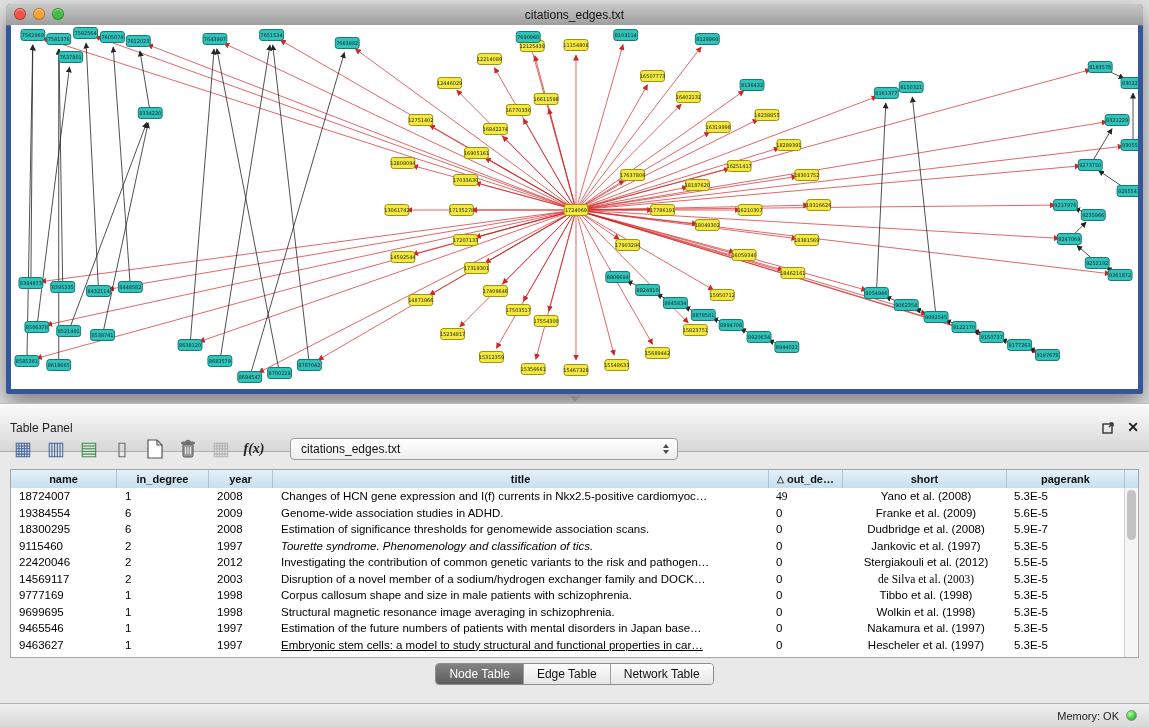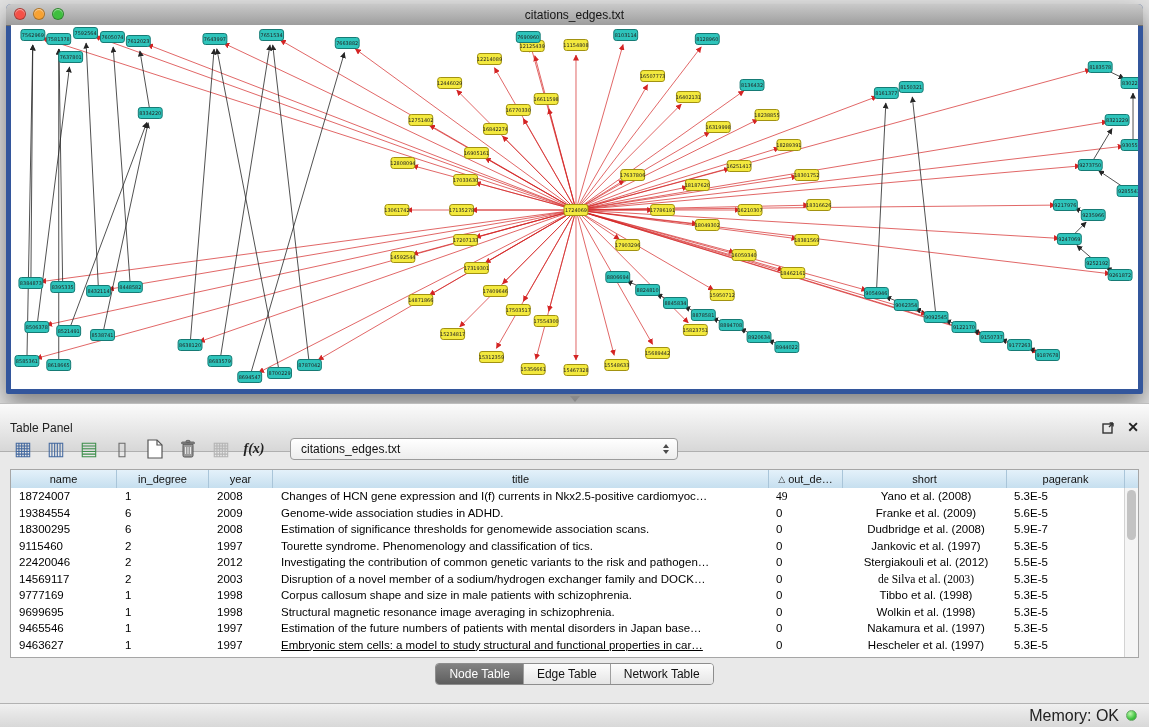--- a/index.html
+++ b/index.html
@@ -40,39 +40,39 @@
   .tb-green{color:#3f8f4d;}
   .tb-gray{color:#6c6c6c;}
   .tb-dim{color:#b4b4b4;}
   .tb-fx{font-size:14px;font-style:italic;font-family:"Liberation Serif",serif;color:#222;font-weight:bold;}
   .combo{margin-left:16px;width:388px;height:22px;background:linear-gradient(#ffffff,#ededed);border:1px solid #9b9b9b;border-radius:4px;display:flex;align-items:center;padding:0 4px 0 10px;font-size:12px;color:#111;box-sizing:border-box;}
   .combo-arrows{margin-left:auto;width:15px;height:18px;display:flex;flex-direction:column;align-items:center;justify-content:center;gap:2px;}
   .arr-up{width:0;height:0;border-left:3.5px solid transparent;border-right:3.5px solid transparent;border-bottom:4.5px solid #4a4a4a;}
   .arr-down{width:0;height:0;border-left:3.5px solid transparent;border-right:3.5px solid transparent;border-top:4.5px solid #4a4a4a;}
 
   .table-area{position:relative;margin-top:3px;background:#fff;border:1px solid #a6a6a6;height:187px;overflow:hidden;}
-  .thead{display:flex;height:18px;background:linear-gradient(#e4f1fa,#c6dfef);border-bottom:1px solid #9cb9cd;}
+  .thead{display:flex;height:18px;background:linear-gradient(#e4f1fa,#c6dfef);border-bottom:1px solid #9cb9cd;font-weight:bold;}
   .th{border-right:1px solid #a9c5d9;display:flex;align-items:center;justify-content:center;font-size:11px;color:#111;box-sizing:border-box;white-space:nowrap;overflow:hidden;}
   .th .sort{font-size:9px;margin-right:3px;color:#333;}
   .th-spacer{width:13px;border-right:none;}
   .tbody{position:absolute;left:0;right:14px;top:18px;bottom:0;overflow:hidden;}
   .tr{display:flex;height:16.5px;line-height:16.5px;font-size:11.5px;color:#000;background:#fff;}
   .td{box-sizing:border-box;padding:0 4px 0 8px;white-space:nowrap;overflow:hidden;}
   .td.center{text-align:center;}
   .vscroll{position:absolute;right:0;top:18px;bottom:0;width:14px;background:#f5f5f5;border-left:1px solid #d3d3d3;box-sizing:border-box;}
   .vthumb{position:absolute;left:2px;right:2px;top:2px;height:50px;background:#c3c3c3;border-radius:6px;}
 
   .tabbar{height:32px;display:flex;align-items:center;justify-content:center;}
   .seg{display:flex;border:1px solid #8d8d8d;border-radius:4px;overflow:hidden;}
   .seg-btn{border:none;margin:0;background:linear-gradient(#fdfdfd,#e5e5e5);padding:3px 13px;font-size:12px;color:#111;border-right:1px solid #9e9e9e;font-family:"Liberation Sans",sans-serif;}
   .seg-btn:last-child{border-right:none;}
   .seg-btn.active{background:linear-gradient(#828282,#5e5e5e);color:#fff;}
 
   
-  .statusbar{position:absolute;left:0;bottom:0;width:1149px;height:24px;background:linear-gradient(#f0f0f0,#d8d8d8);border-top:1px solid #b2b2b2;display:flex;align-items:center;justify-content:flex-end;gap:7px;padding:0 12px;font-size:16px;color:#222;box-sizing:border-box;}
+  .statusbar{position:absolute;left:0;bottom:0;width:1149px;height:24px;background:linear-gradient(#f0f0f0,#d8d8d8);border-top:1px solid #b2b2b2;display:flex;align-items:center;justify-content:flex-end;gap:7px;padding:0 12px;font-size:11px;color:#222;box-sizing:border-box;}
   .mem-dot{width:11px;height:11px;border-radius:50%;background:radial-gradient(circle at 35% 30%,#bdf7ad,#41c441 60%,#2a9b2a);border:1px solid #67a667;box-sizing:border-box;}
 </style>
 </head>
 <body>
 
 <div class="desktop">
 
   <div class="net-window">
     <div class="titlebar">
       <div class="traffic">
@@ -710,21 +710,21 @@
               <div class="td" style="width: 64px;">2008</div>
               <div class="td" style="flex: 1 1 0%;">Estimation of significance thresholds for genomewide association scans.</div>
               <div class="td" style="width: 74px;">0</div>
               <div class="td center" style="width: 164px;">Dudbridge et al. (2008)</div>
               <div class="td" style="width: 118px;">5.9E-7</div>
             </div>
             <div class="tr">
               <div class="td" style="width: 106px;">9115460</div>
               <div class="td" style="width: 92px;">2</div>
               <div class="td" style="width: 64px;">1997</div>
-              <div class="td" style="flex: 1 1 0%;">Tourette syndrome. Phenomenology and classification of tics.</div>
+              <div class="td" style="flex: 1 1 0%; font-style: italic;">Tourette syndrome. Phenomenology and classification of tics.</div>
               <div class="td" style="width: 74px;">0</div>
               <div class="td center" style="width: 164px;">Jankovic et al. (1997)</div>
               <div class="td" style="width: 118px;">5.3E-5</div>
             </div>
             <div class="tr">
               <div class="td" style="width: 106px;">22420046</div>
               <div class="td" style="width: 92px;">2</div>
               <div class="td" style="width: 64px;">2012</div>
               <div class="td" style="flex: 1 1 0%;">Investigating the contribution of common genetic variants to the risk and pathogen…</div>
               <div class="td" style="width: 74px;">0</div>

